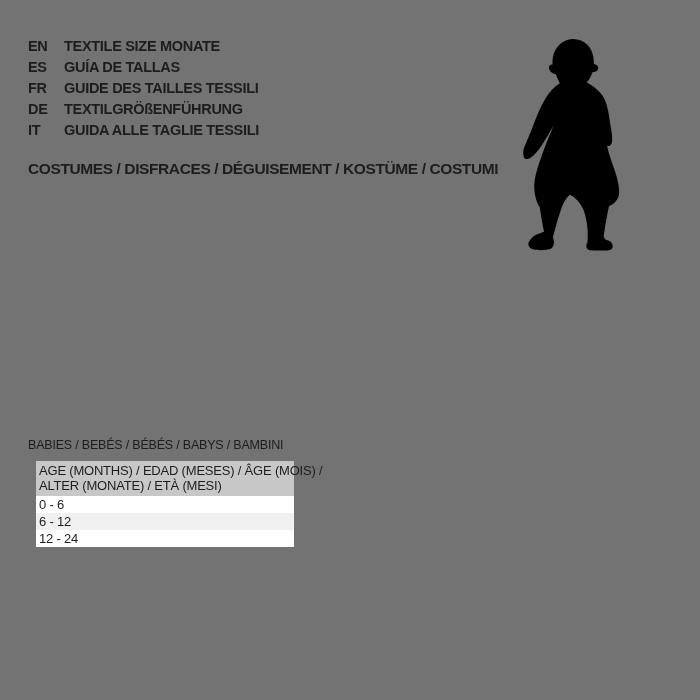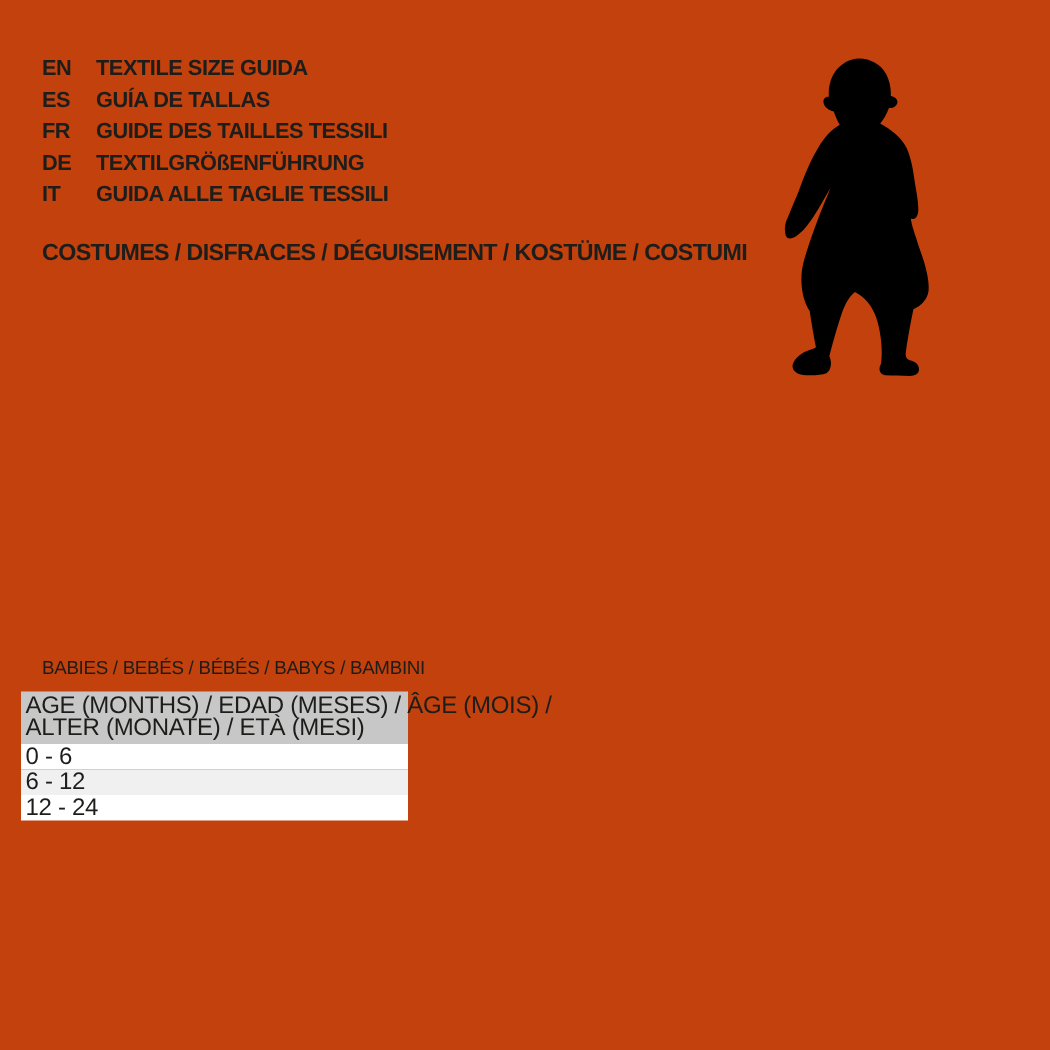--- a/index.html
+++ b/index.html
@@ -4,21 +4,21 @@
 <style>
   * { margin: 0; padding: 0; box-sizing: border-box; }
   html, body { width: 700px; height: 700px; }
   body {
     background: #ffffff;
     font-family: "Liberation Sans", sans-serif;
     color: #1d1d1b;
     position: relative;
     overflow: hidden;
   }
-  .canvas { position: absolute; inset: 0; width: 700px; height: 700px; background: #c2410c; }
+  .canvas { position: absolute; inset: 0; width: 700px; height: 700px; background: #737373; }
 
   
   .lang-list { position: absolute; left: 28px; top: 36px; }
   .lang-row { display: flex; line-height: 21px; font-size: 14.5px; font-weight: 600; letter-spacing: -0.3px; white-space: nowrap; }
   .lang-code { width: 36px; flex: 0 0 36px; }
 
   
   .category-title {
     position: absolute; left: 28px; top: 158px;
     font-size: 15.5px; font-weight: 700; letter-spacing: -0.4px;
@@ -27,21 +27,21 @@
 
   
   .silhouette { position: absolute; left: 521px; top: 37px; width: 104px; height: 218px; }
   .silhouette svg { display: block; width: 100%; height: 100%; }
 
   
   .babies-title {
     position: absolute; left: 28px; top: 438px;
     font-size: 12.5px; font-weight: 400; letter-spacing: -0.2px; white-space: nowrap;
   }
-  .size-table { position: absolute; left: 14px; top: 461px; width: 258px; font-size: 16px; letter-spacing: -0.2px; }
+  .size-table { position: absolute; left: 36px; top: 461px; width: 258px; font-size: 13px; letter-spacing: -0.2px; }
   .size-table .thead {
     background: #c7c7c7;
     padding: 2px 2px 3px 3px;
     line-height: 15px;
     font-weight: 500;
   }
   .size-table .thead .hline { display: block; white-space: nowrap; }
   .size-table .trow {
     height: 17px; line-height: 17px;
     padding-left: 3px;
@@ -52,21 +52,21 @@
   .size-table .trow.alt { background: #f0f0f0; }
 </style>
 </head>
 <body>
 
 <div class="canvas">
 
   <div class="lang-list">
     <div class="lang-row">
       <span class="lang-code">EN</span>
-      <span class="lang-label">TEXTILE SIZE GUIDA</span>
+      <span class="lang-label">TEXTILE SIZE MONATE</span>
     </div>
     <div class="lang-row">
       <span class="lang-code">ES</span>
       <span class="lang-label">GUÍA DE TALLAS</span>
     </div>
     <div class="lang-row">
       <span class="lang-code">FR</span>
       <span class="lang-label">GUIDE DES TAILLES TESSILI</span>
     </div>
     <div class="lang-row">

